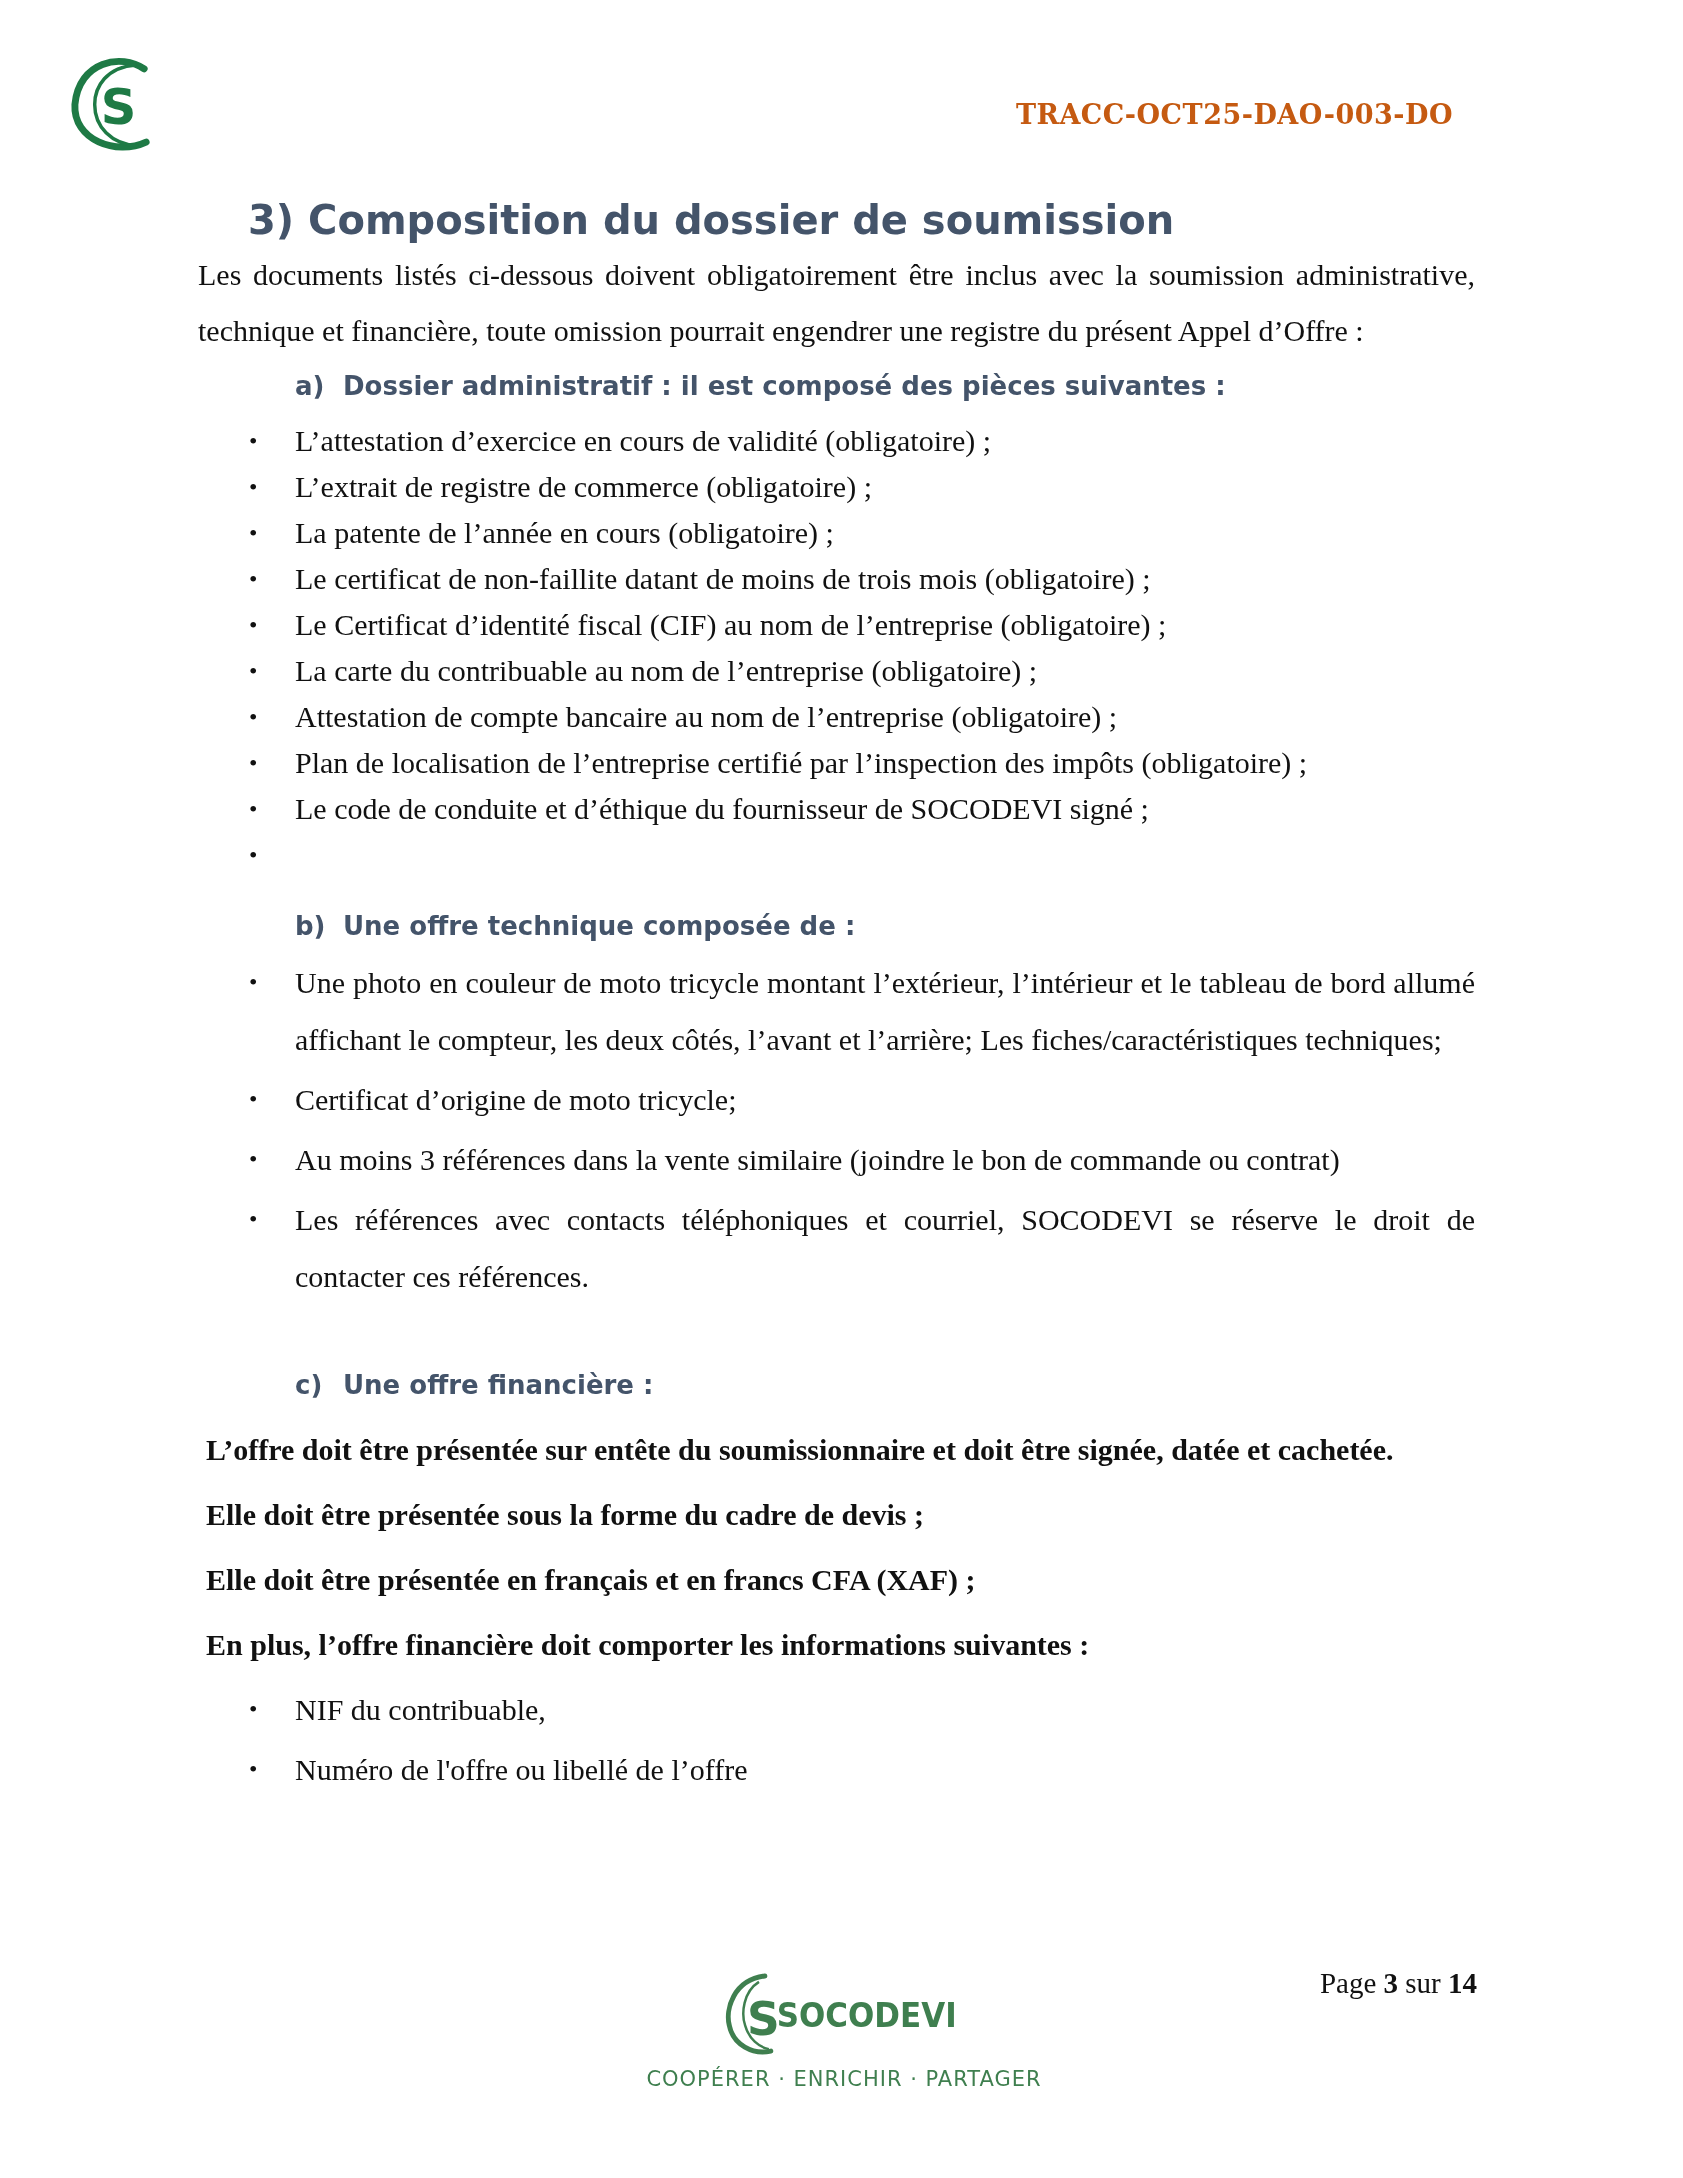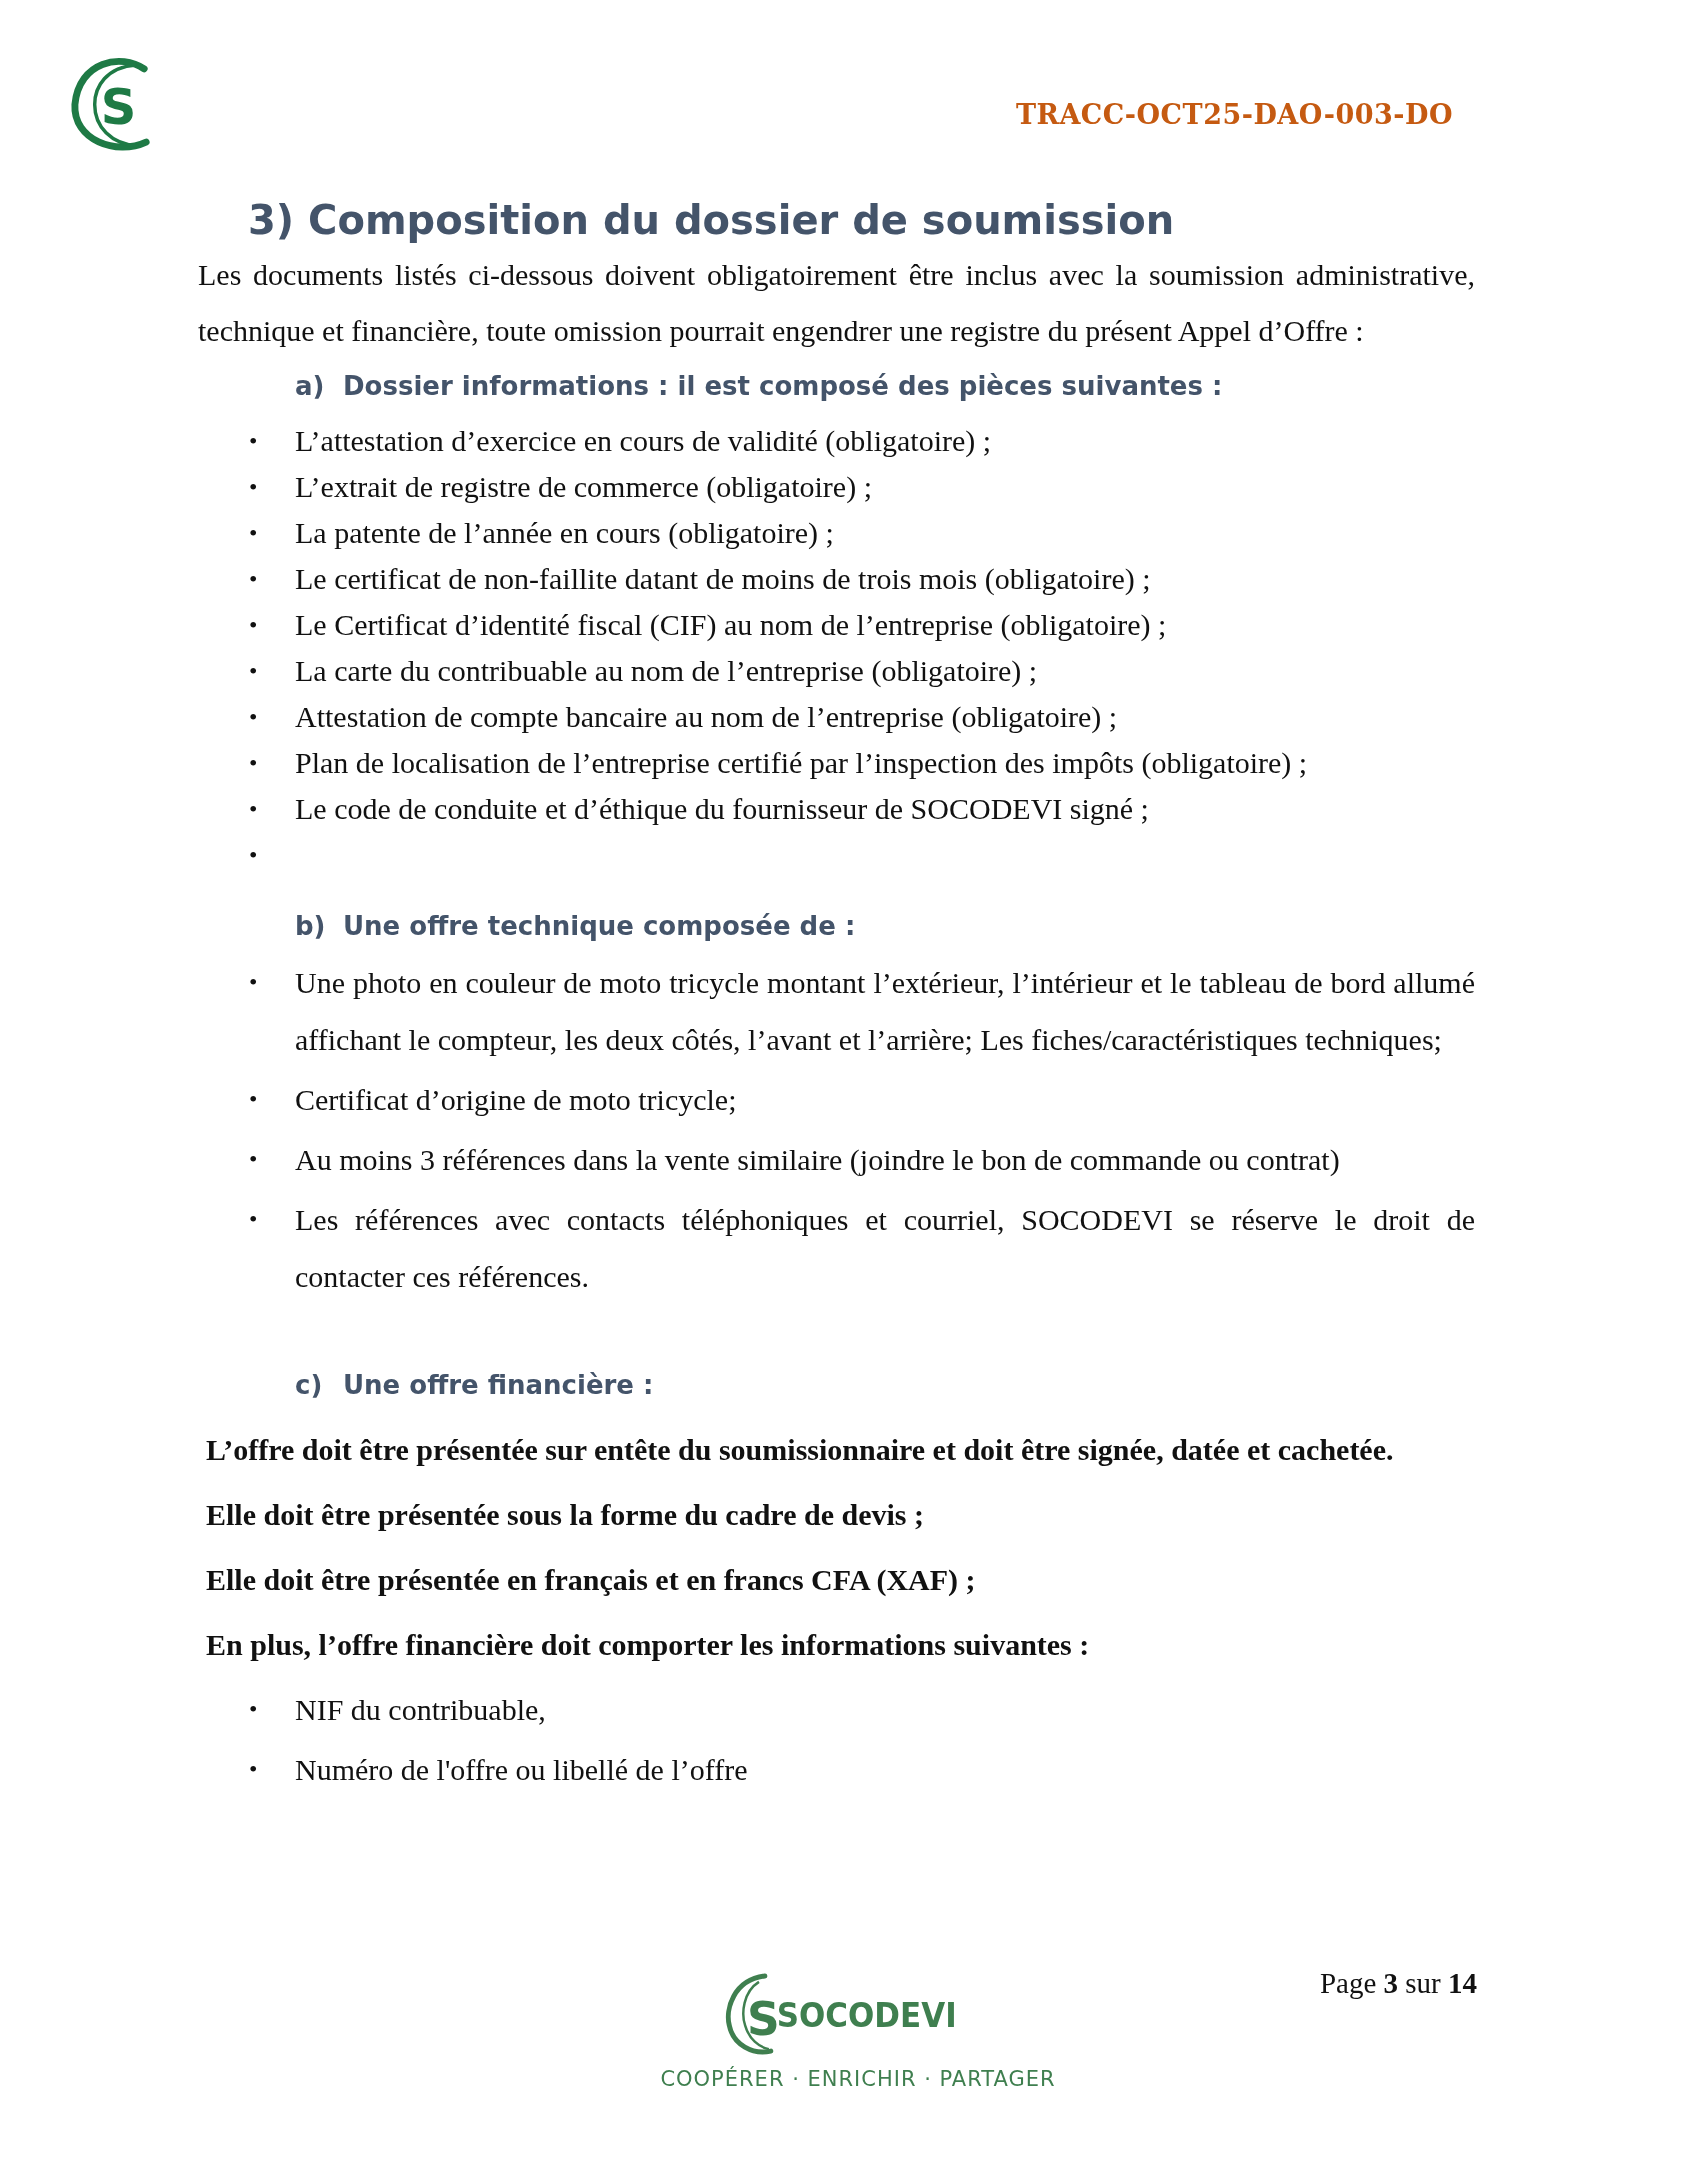--- a/index.html
+++ b/index.html
@@ -34,21 +34,21 @@
     position: absolute; left: 51px; top: 0; font-size: 24px;
   }
   ul.tight li { line-height: 46px; }
   ul.wide li { line-height: 57px; margin-bottom: 3px; }
   ul.wide li.just { text-align: justify; text-align-last: left; }
 
   .para { line-height: 57px; margin: 8px; font-weight: bold; }
 
   .footer-logo { position: absolute; left: 723px; top: 1970px; width: 238px; height: 87px; }
   .tagline {
-    position: absolute; left: 650px; top: 2067px; width: 416px; text-align: center;
+    position: absolute; left: 636px; top: 2067px; width: 416px; text-align: center;
     font-family: "DejaVu Sans", sans-serif; font-size: 21px; color: #3f7f4f; letter-spacing: 1px;
   }
   .page-num {
     position: absolute; right: 206px; top: 1967px;
     font-family: "Liberation Serif", serif; font-size: 29px; color: #111;
   }
   .page-num b { font-weight: bold; }
 </style>
 </head>
 <body>
@@ -61,21 +61,21 @@
     <text x="34" y="70" font-family="DejaVu Sans, sans-serif" font-weight="bold" font-size="50" fill="#1e7a45">S</text>
   </svg>
 
   <div class="doc-code">TRACC-OCT25-DAO-003-DO</div>
 
   <div class="content">
     <h2 class="h-main">3) Composition du dossier de soumission</h2>
     <p class="intro serif">Les documents listés ci-dessous doivent obligatoirement être inclus avec la soumission administrative, technique et financière, toute omission pourrait engendrer une registre du présent Appel d’Offre :</p>
 
     <div class="h-sub">
-      <span class="letter">a)</span><span>Dossier informations : il est composé des pièces suivantes :</span>
+      <span class="letter">a)</span><span>Dossier administratif : il est composé des pièces suivantes :</span>
     </div>
     <ul class="blist tight serif" style="margin-top:4px;">
       <li><span class="bullet">•</span><span>L’attestation d’exercice en cours de validité (obligatoire) ;</span></li>
       <li><span class="bullet">•</span><span>L’extrait de registre de commerce (obligatoire) ;</span></li>
       <li><span class="bullet">•</span><span>La patente de l’année en cours (obligatoire) ;</span></li>
       <li><span class="bullet">•</span><span>Le certificat de non-faillite datant de moins de trois mois (obligatoire) ;</span></li>
       <li><span class="bullet">•</span><span>Le Certificat d’identité fiscal (CIF) au nom de l’entreprise (obligatoire) ;</span></li>
       <li><span class="bullet">•</span><span>La carte du contribuable au nom de l’entreprise (obligatoire) ;</span></li>
       <li><span class="bullet">•</span><span>Attestation de compte bancaire au nom de l’entreprise (obligatoire) ;</span></li>
       <li><span class="bullet">•</span><span>Plan de localisation de l’entreprise certifié par l’inspection des impôts (obligatoire) ;</span></li>

